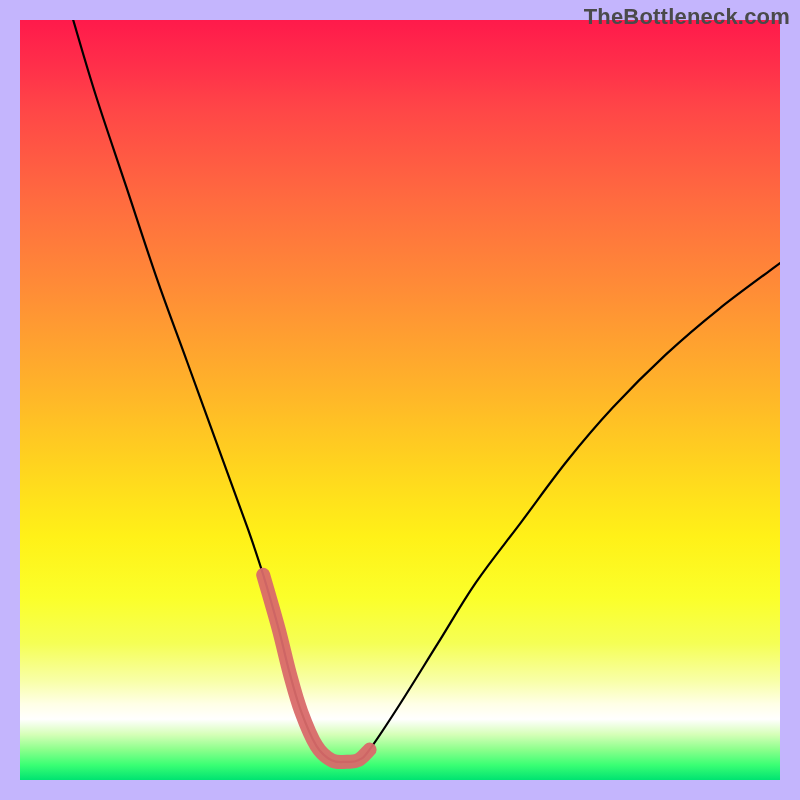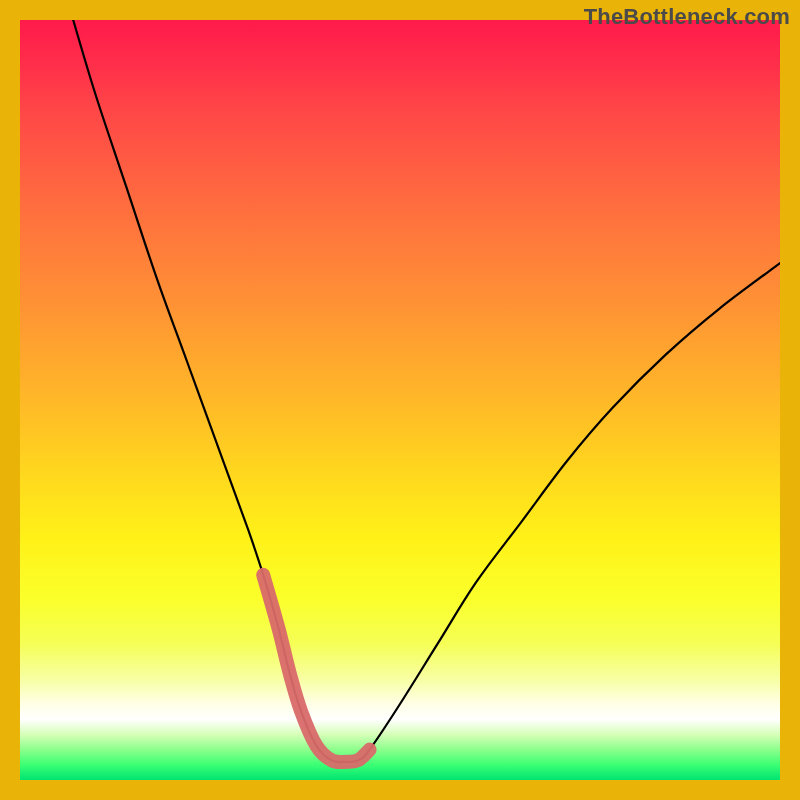--- a/index.html
+++ b/index.html
@@ -8,21 +8,21 @@
     width: 800px;
     height: 800px;
     overflow: hidden;
     background: #000;
     font-family: Arial, Helvetica, sans-serif;
   }
   .stage {
     position: relative;
     width: 800px;
     height: 800px;
-    background: #eab308;
+    background: #c4b5fd;
   }
   .watermark {
     position: absolute;
     top: 4px;
     right: 10px;
     color: #4a4a4a;
     font-size: 22px;
     font-weight: 600;
     letter-spacing: 0.2px;
     z-index: 20;

